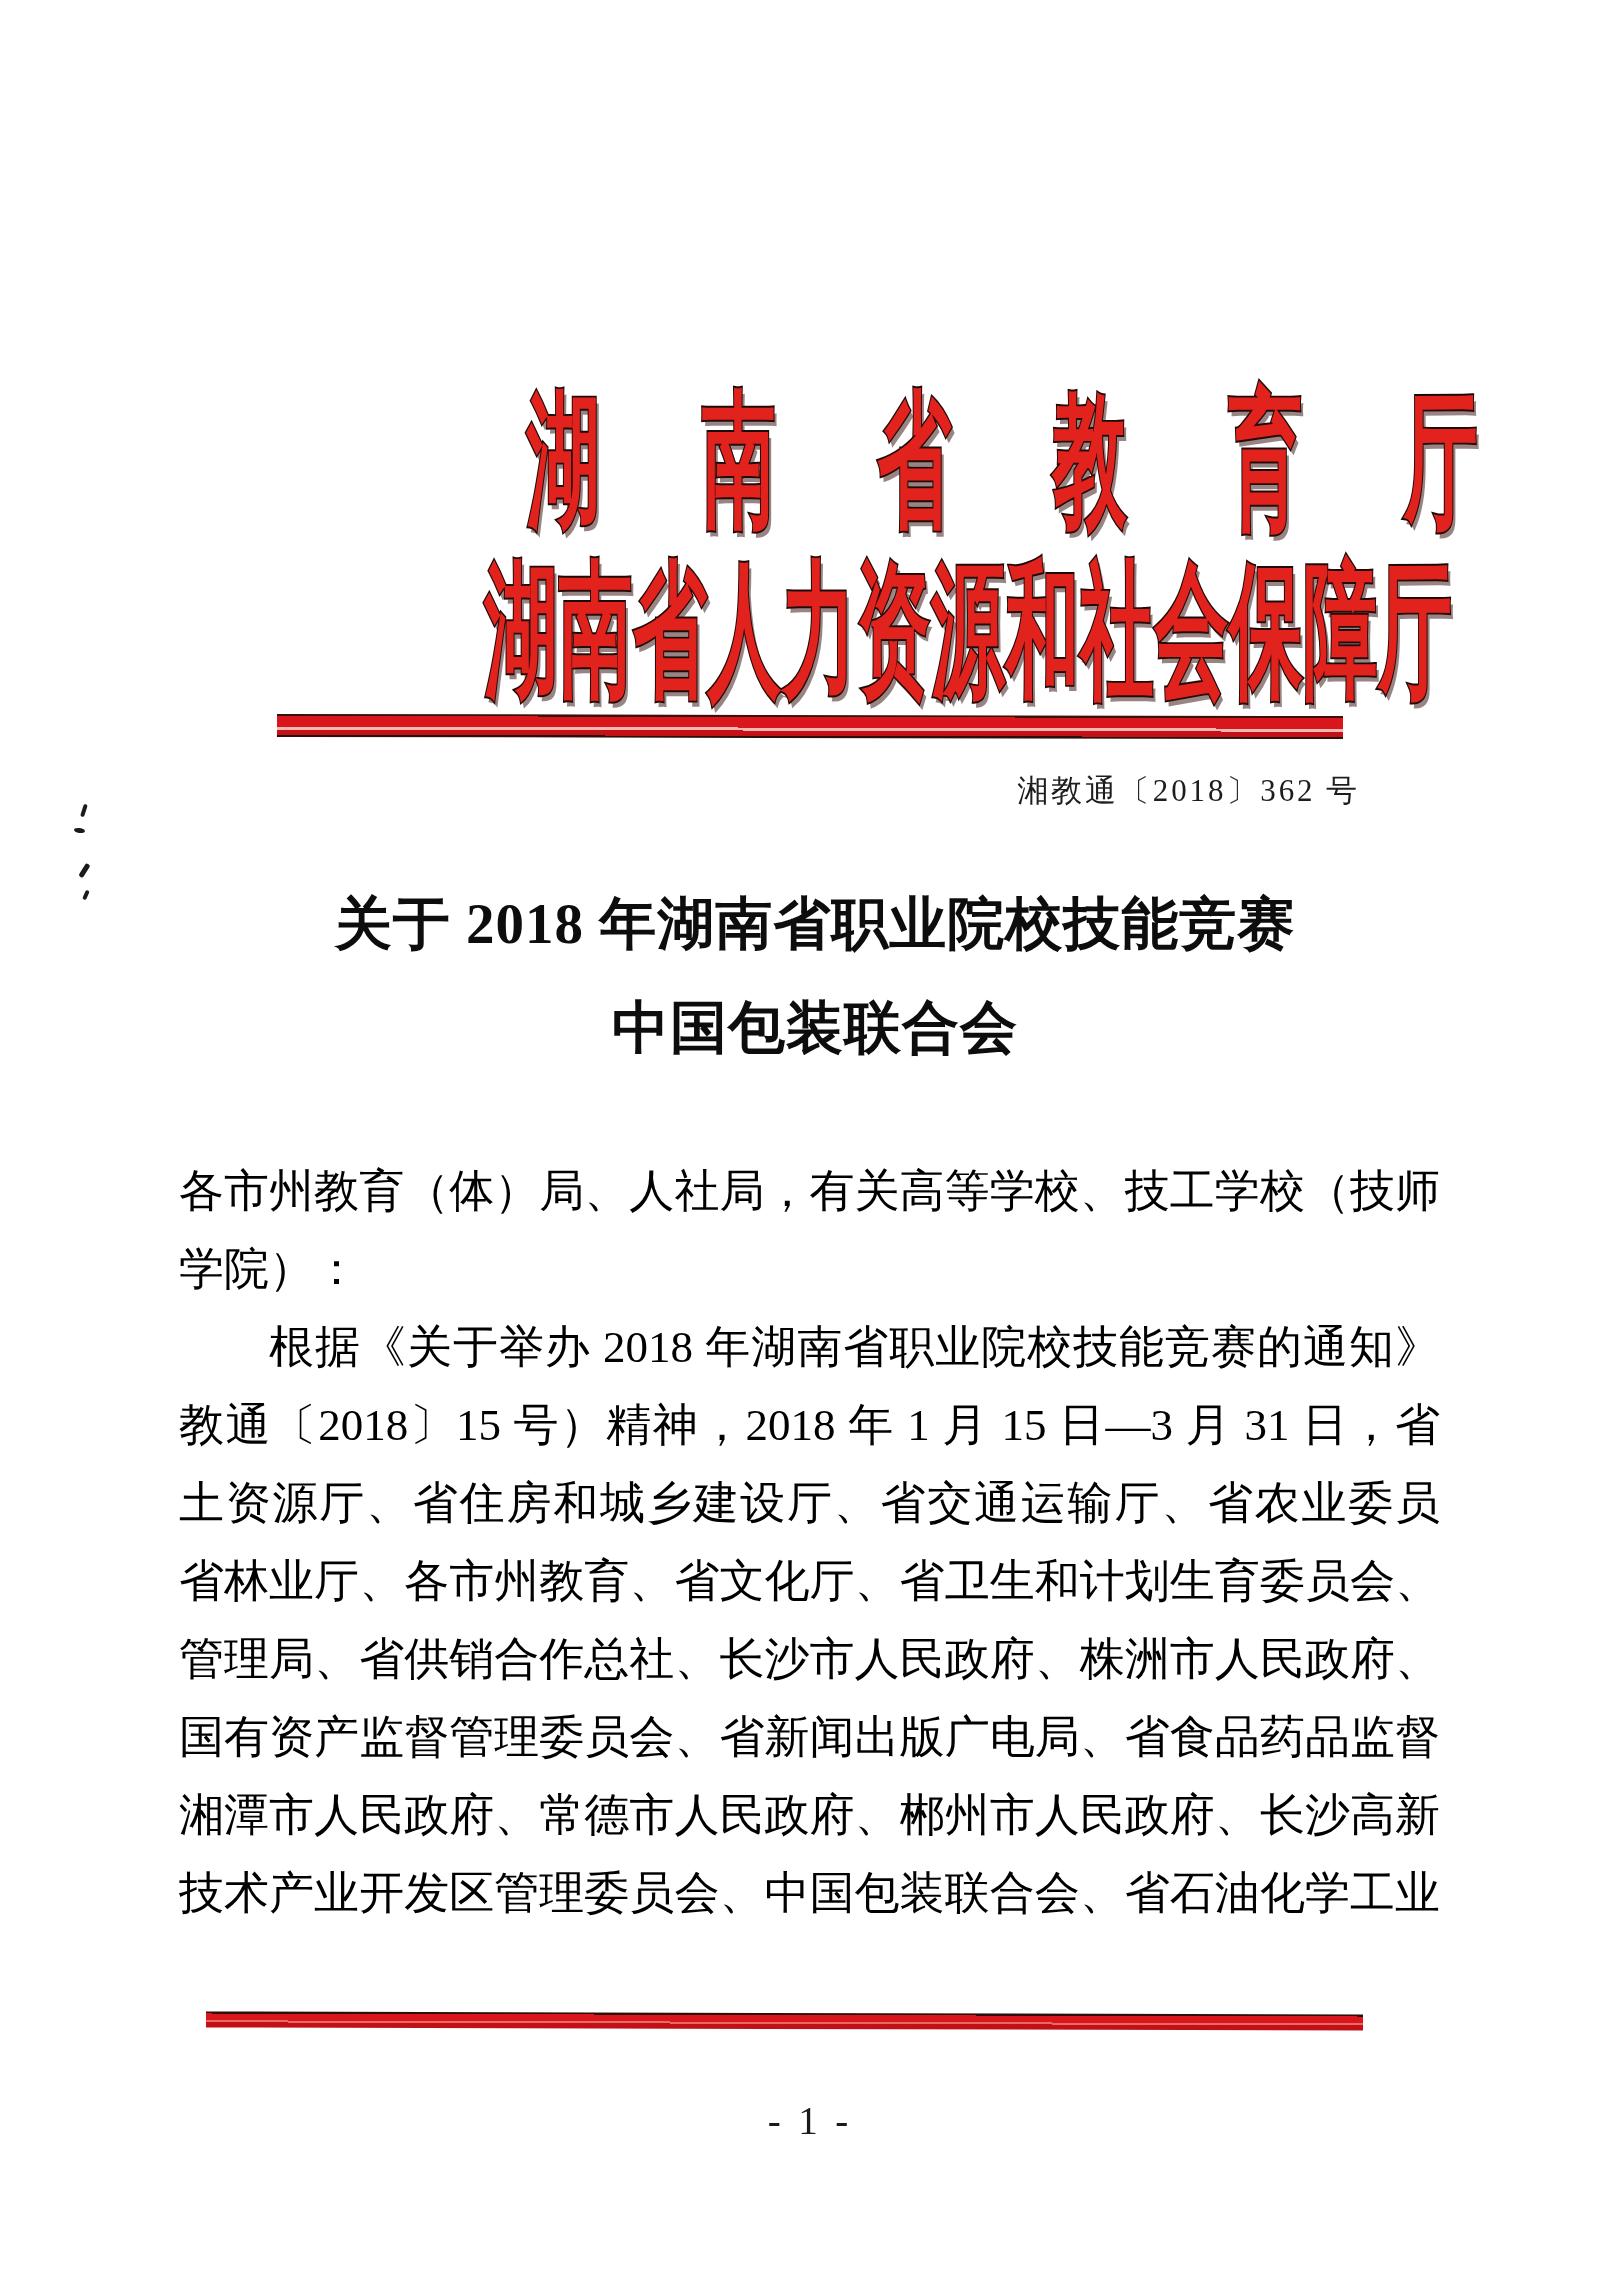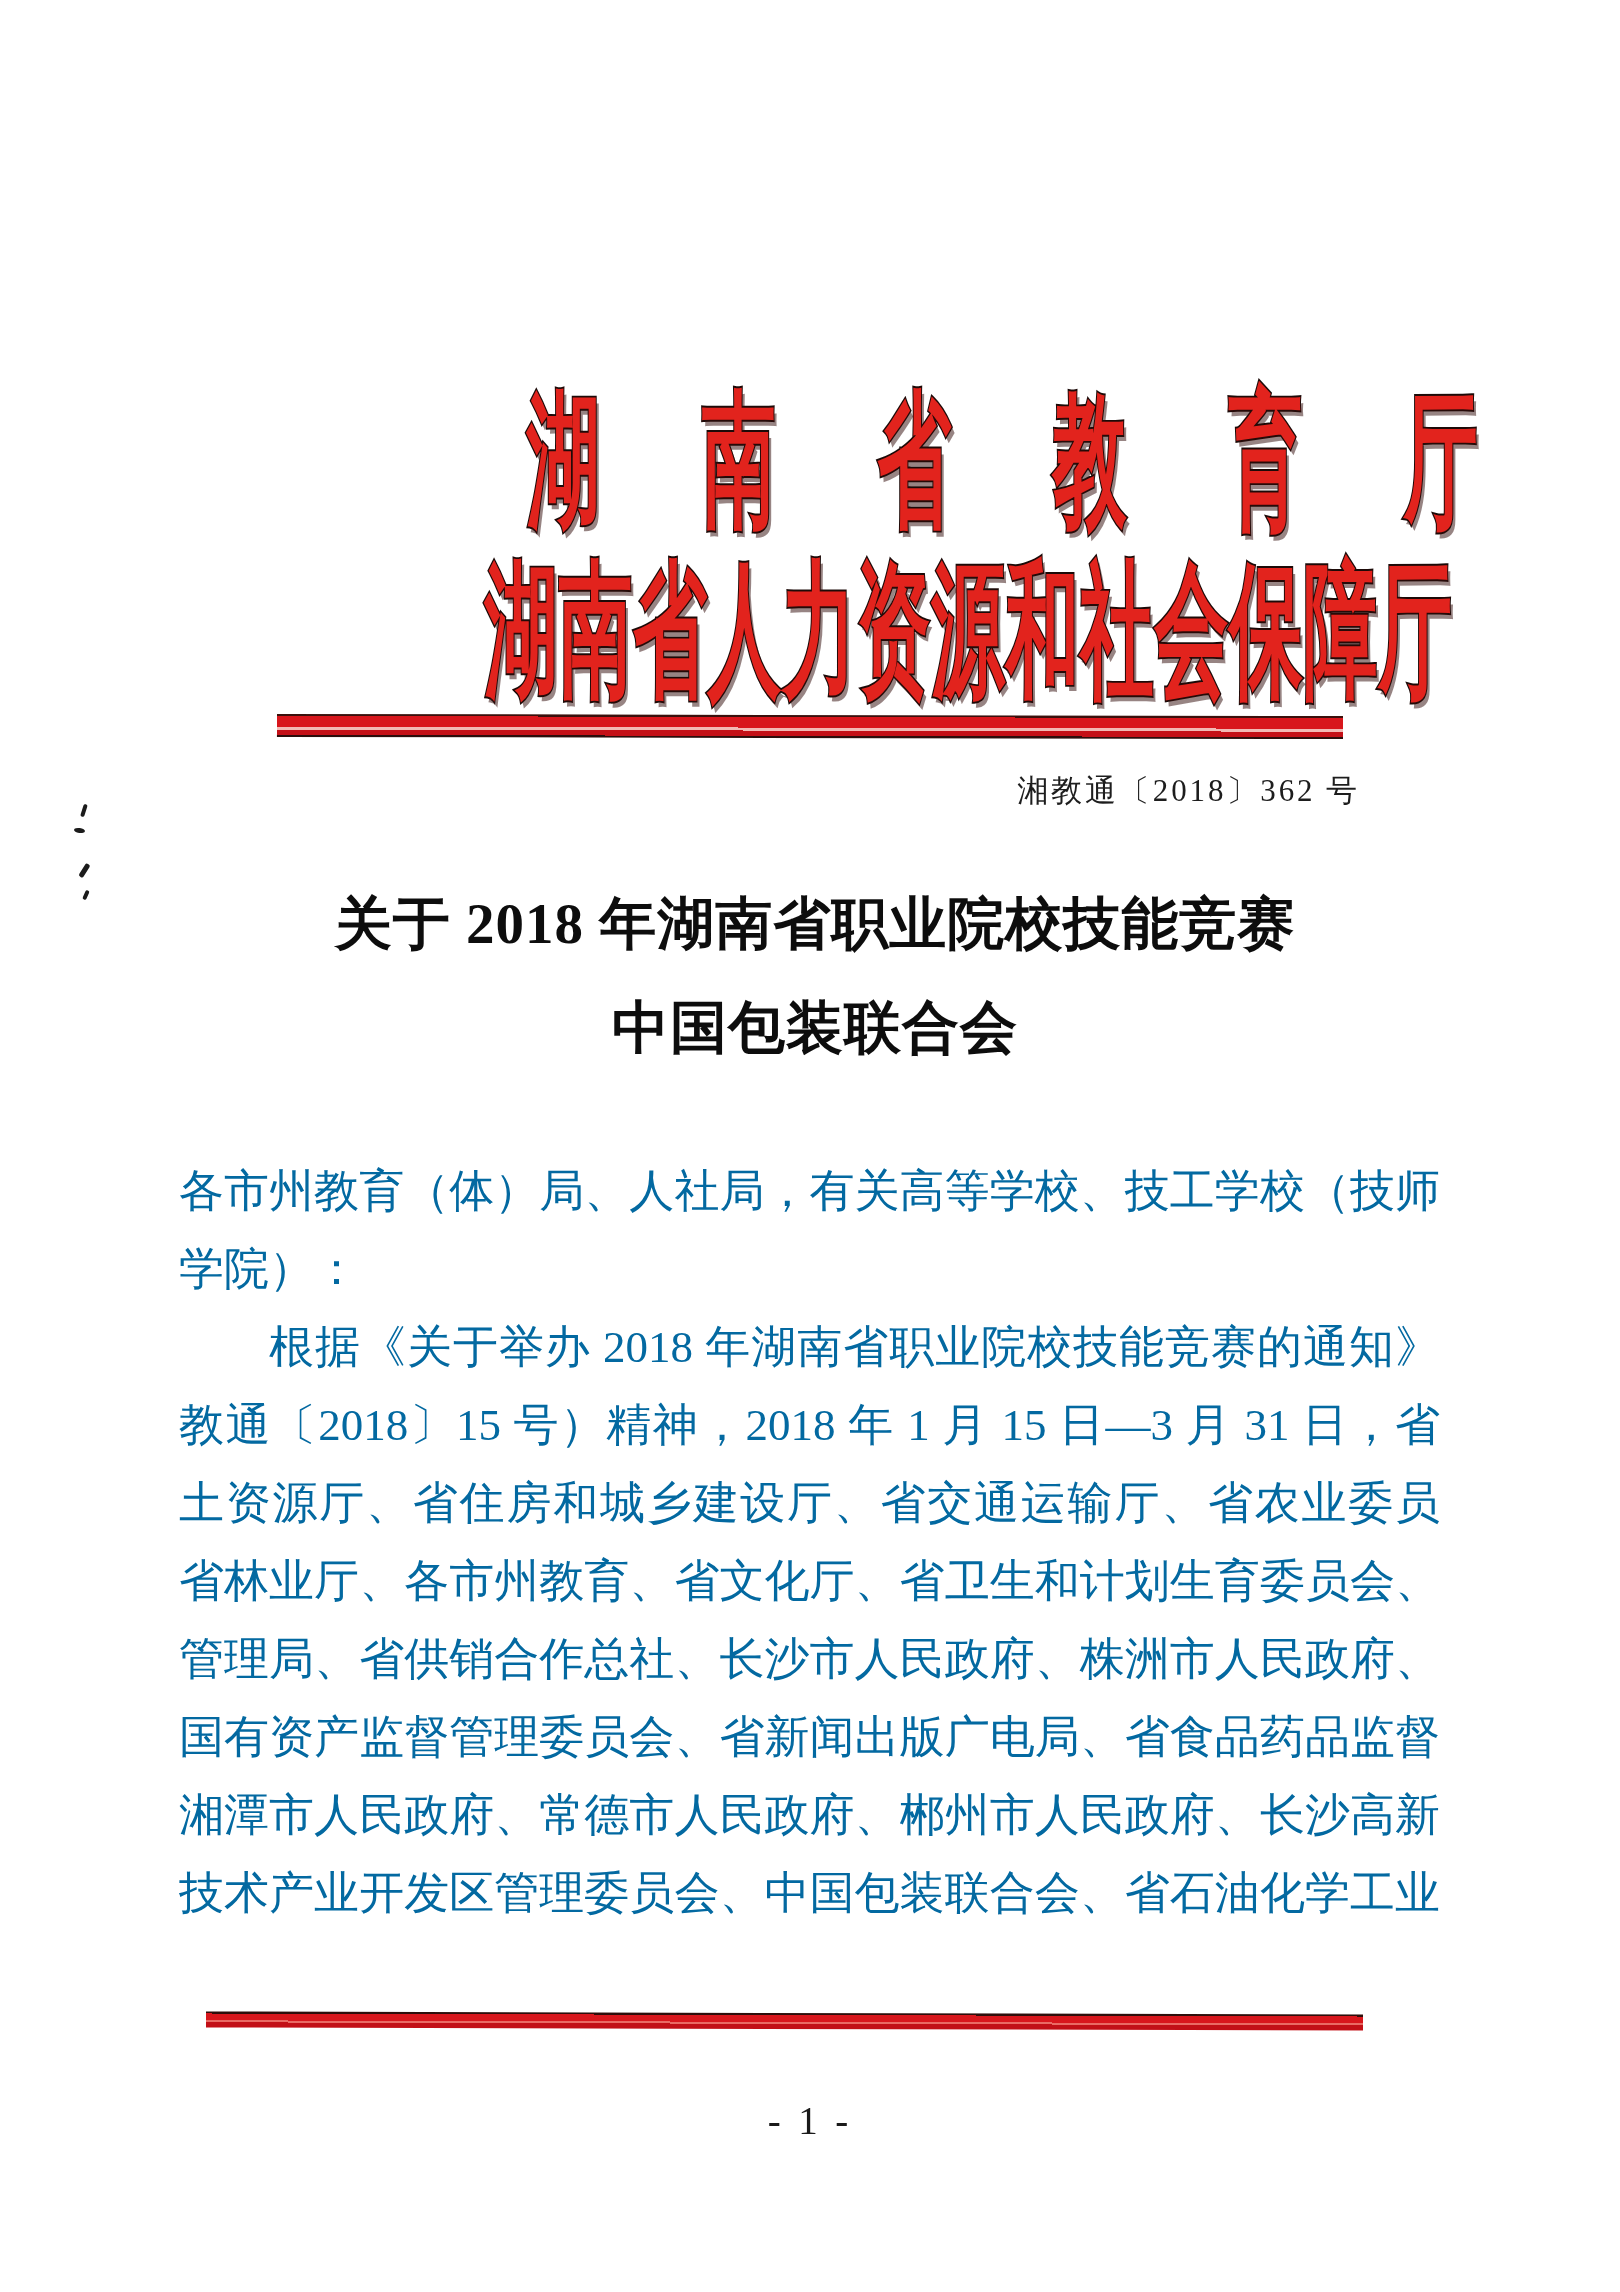--- a/index.html
+++ b/index.html
@@ -62,21 +62,21 @@
   .title{
     position:absolute;top:867px;left:0;width:100%;
     margin:5px;text-align:center;
     color:#0d0d0d;font-weight:900;
   }
   .title-line{display:block;font-size:57px;line-height:104px;letter-spacing:1px;white-space:nowrap;}
 
   
   .body-block{
     position:absolute;top:1152px;left:179px;width:1261px;
-    color:#0369a1;
+    color:#000000;
   }
   .body-line{
     height:78px;line-height:78px;font-size:45px;
     text-align:justify;text-align-last:justify;
     overflow:hidden;
   }
   .align-left{text-align:right;text-align-last:left;}
   .indent{padding-left:90px;}
 
   

